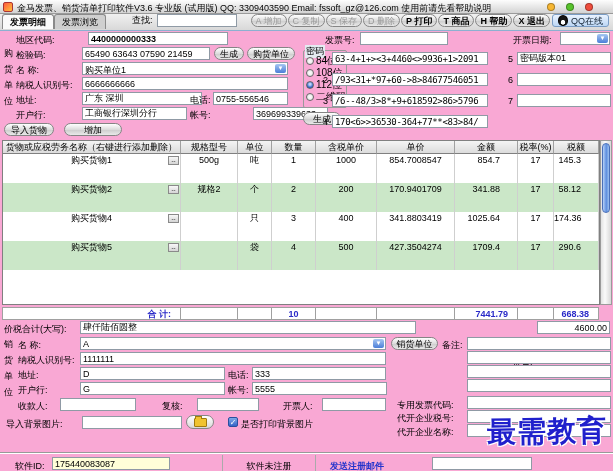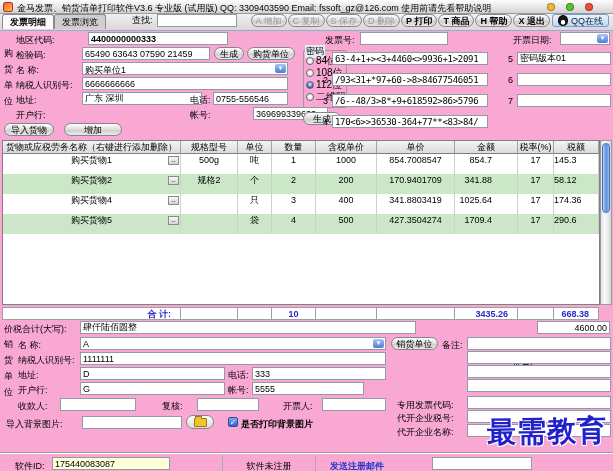--- a/index.html
+++ b/index.html
@@ -44,24 +44,24 @@
   .radio-row{display:flex;align-items:center;gap:2px;height:12px;}
   .radio{width:8px;height:8px;border-radius:50%;border:1px solid #666;background:radial-gradient(#fff,#ddd);box-sizing:border-box;}
   .radio.checked{background:radial-gradient(circle at 50% 38%,#bcd4f8 0 18%,#2f62c8 65%,#1c4aa8);}
   .rlabel{font-size:10px;white-space:nowrap;}
   
   .gtable{position:absolute;left:2px;top:140px;width:598px;height:165px;background:#fff;
           border:1px solid #808080;box-sizing:border-box;overflow:hidden;}
   .grow{display:grid;}
   .th{background:linear-gradient(#f4f4f4,#dcdcdc);border-right:1px solid #a0a0a0;border-bottom:1px solid #808080;
       height:13px;line-height:13px;text-align:center;overflow:hidden;white-space:nowrap;box-sizing:border-box;}
-  .td{height:20px;line-height:13px;border-right:1px solid #cfcfcf;text-align:center;position:relative;
+  .td{height:29px;line-height:13px;border-right:1px solid #cfcfcf;text-align:center;position:relative;
       overflow:hidden;white-space:nowrap;box-sizing:border-box;}
   .trow.green .td{background:#cbe7c8;}
-  .td.r{text-align:right;padding-right:25px;}
+  .td.r{text-align:right;padding-right:17px;}
   .mini{position:absolute;right:1px;top:2px;width:11px;height:9px;border:1px solid #8a8a8a;box-sizing:border-box;
         background:linear-gradient(#f8f8f8,#d5d5d5);font-size:6px;line-height:6px;text-align:center;padding:0;}
   .vscroll{position:absolute;left:600px;top:140px;width:12px;height:165px;border:1px solid #9a9a9a;box-sizing:border-box;
            background:linear-gradient(90deg,#e2e2e2,#fafafa 40%,#d8d8d8);}
   .vthumb{position:absolute;left:1px;top:2px;width:8px;height:70px;border-radius:5px;border:1px solid #4a6fb8;
           background:linear-gradient(90deg,#b8d2f8,#5e8ede 55%,#9cc0f0);box-sizing:border-box;}
   
   .totrow{position:absolute;left:2px;top:307px;width:598px;display:grid;border-left:1px solid #a0a0a0;box-sizing:border-box;}
   .tcell{height:13px;line-height:13px;background:#fff;border:1px solid #a0a0a0;border-left:none;
          color:#2a2ac8;font-weight:bold;text-align:center;overflow:hidden;box-sizing:border-box;}
@@ -130,20 +130,21 @@
     <span>购买单位1</span>
     <span class="arrow">▼</span>
   </div>
   <span class="lbl" style="left:16px;top:79px;">纳税人识别号:</span>
   <input class="inp" style="left: 82px; top: 77px; width: 206px;" value="6666666666">
   <span class="lbl" style="left:16px;top:94px;">地址:</span>
   <input class="inp" style="left: 82px; top: 92px; width: 120px;" value="广东 深圳">
   <span class="lbl" style="left:190px;top:94px;">电话:</span>
   <input class="inp" style="left: 213px; top: 92px; width: 75px;" value="0755-556546">
   <span class="lbl" style="left:16px;top:109px;">开户行:</span>
+  <input class="inp" style="left: 82px; top: 107px; width: 105px;" value="工商银行深圳分行">
   <span class="lbl" style="left:190px;top:109px;">帐号:</span>
   <input class="inp" style="left: 213px; top: 107px; width: 75px; margin-left: 40px;" value="369699339633">
   <div class="btn" style="position:absolute;left:4px;top:123px;width:50px;">导入货物</div>
   <div class="btn" style="position:absolute;left:64px;top:123px;width:58px;">增加</div>
 
   <span class="lbl" style="left:325px;top:34px;">发票号:</span>
   <input class="inp" style="left: 360px; top: 32px; width: 88px;" value="">
   <span class="lbl" style="left:513px;top:34px;">开票日期:</span>
   <div class="sel" style="left:560px;top:32px;width:50px;">
     <span></span>
@@ -251,21 +252,21 @@
     <div class="vthumb"></div>
   </div>
 
   <div class="totrow grow" id="gt-totals" style="grid-template-columns: 178px 57px 34px 44px 61px 78px 63px 36px 45px;">
       <div class="tcell ra">合  计:</div>
       <div class="tcell"></div>
       <div class="tcell"></div>
       <div class="tcell">10</div>
       <div class="tcell"></div>
       <div class="tcell"></div>
-      <div class="tcell ra">3435.26</div>
+      <div class="tcell ra">7441.79</div>
       <div class="tcell"></div>
       <div class="tcell ra">668.38</div>
     </div>
 
   <span class="lbl" style="left:4px;top:323px;">价税合计(大写):</span>
   <input class="inp" style="left: 80px; top: 321px; width: 336px;" value="肆仟陆佰圆整">
   <span class="lbl" style="left:512px;top:323px;margin-top:37px;">小写:</span>
   <input class="inp" style="left: 537px; top: 321px; width: 73px; text-align: right; padding-left: 31px;" value="4600.00">
 
   <div class="vlabel" style="top:336px;">销
@@ -288,36 +289,36 @@
 
   <span class="lbl" style="left:18px;top:354px;">纳税人识别号:</span>
   <input class="inp" style="left: 80px; top: 352px; width: 306px;" value="1111111">
   <span class="lbl" style="left:18px;top:369px;">地址:</span>
   <input class="inp" style="left: 80px; top: 367px; width: 145px;" value="D">
   <span class="lbl" style="left:228px;top:369px;">电话:</span>
   <input class="inp" style="left: 252px; top: 367px; width: 134px;" value="333">
   <span class="lbl" style="left:18px;top:384px;">开户行:</span>
   <input class="inp" style="left: 80px; top: 382px; width: 145px;" value="G">
   <span class="lbl" style="left:228px;top:384px;">帐号:</span>
-  <input class="inp" style="left: 252px; top: 382px; width: 112px;" value="5555">
+  <input class="inp" style="left: 252px; top: 382px; width: 135px;" value="5555">
 
   <span class="lbl" style="left:18px;top:400px;">收款人:</span>
   <input class="inp" style="left: 60px; top: 398px; width: 76px;" value="">
   <span class="lbl" style="left:162px;top:400px;">复核:</span>
   <input class="inp" style="left: 197px; top: 398px; width: 62px;" value="">
   <span class="lbl" style="left:283px;top:400px;">开票人:</span>
   <input class="inp" style="left: 322px; top: 398px; width: 64px;" value="">
 
   <span class="lbl" style="left:6px;top:418px;">导入背景图片:</span>
   <input class="inp" style="left: 82px; top: 416px; width: 100px;" value="">
   <div class="folder-btn">
     <span class="folder"></span>
   </div>
   <div class="cbx checked" id="print-bg-cbx">✓</div>
-  <span class="lbl" style="left:241px;top:418px;font-weight:bold;">是否打印背景图片</span>
+  <span class="lbl" style="left:241px;top:418px;">是否打印背景图片</span>
 
   <span class="lbl" style="left:397px;top:399px;">专用发票代码:</span>
   <input class="inp" style="left: 467px; top: 396px; width: 144px;" value="">
   <span class="lbl" style="left:397px;top:412px;">代开企业税号:</span>
   <input class="inp" style="left: 467px; top: 410px; width: 144px;" value="">
   <span class="lbl" style="left:397px;top:426px;">代开企业名称:</span>
   <input class="inp" style="left: 467px; top: 424px; width: 144px;" value="">
 
   <div class="watermark">最需教育</div>
 

